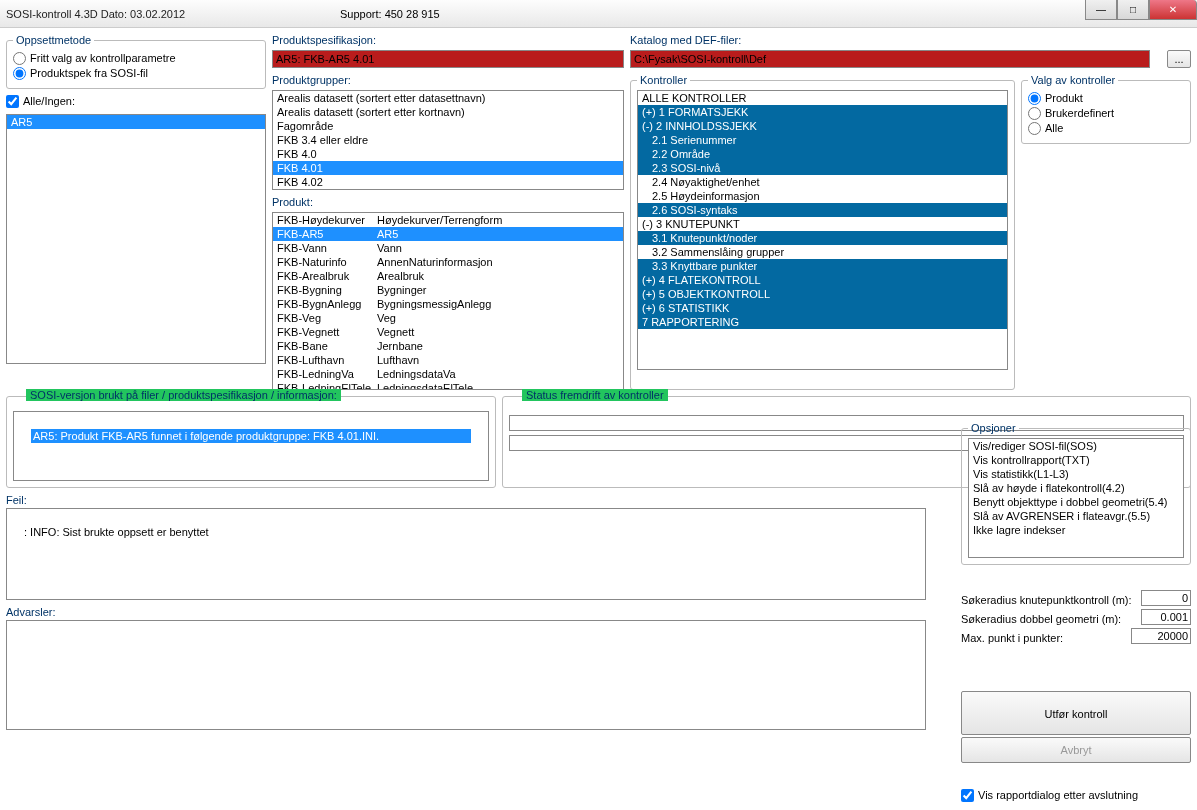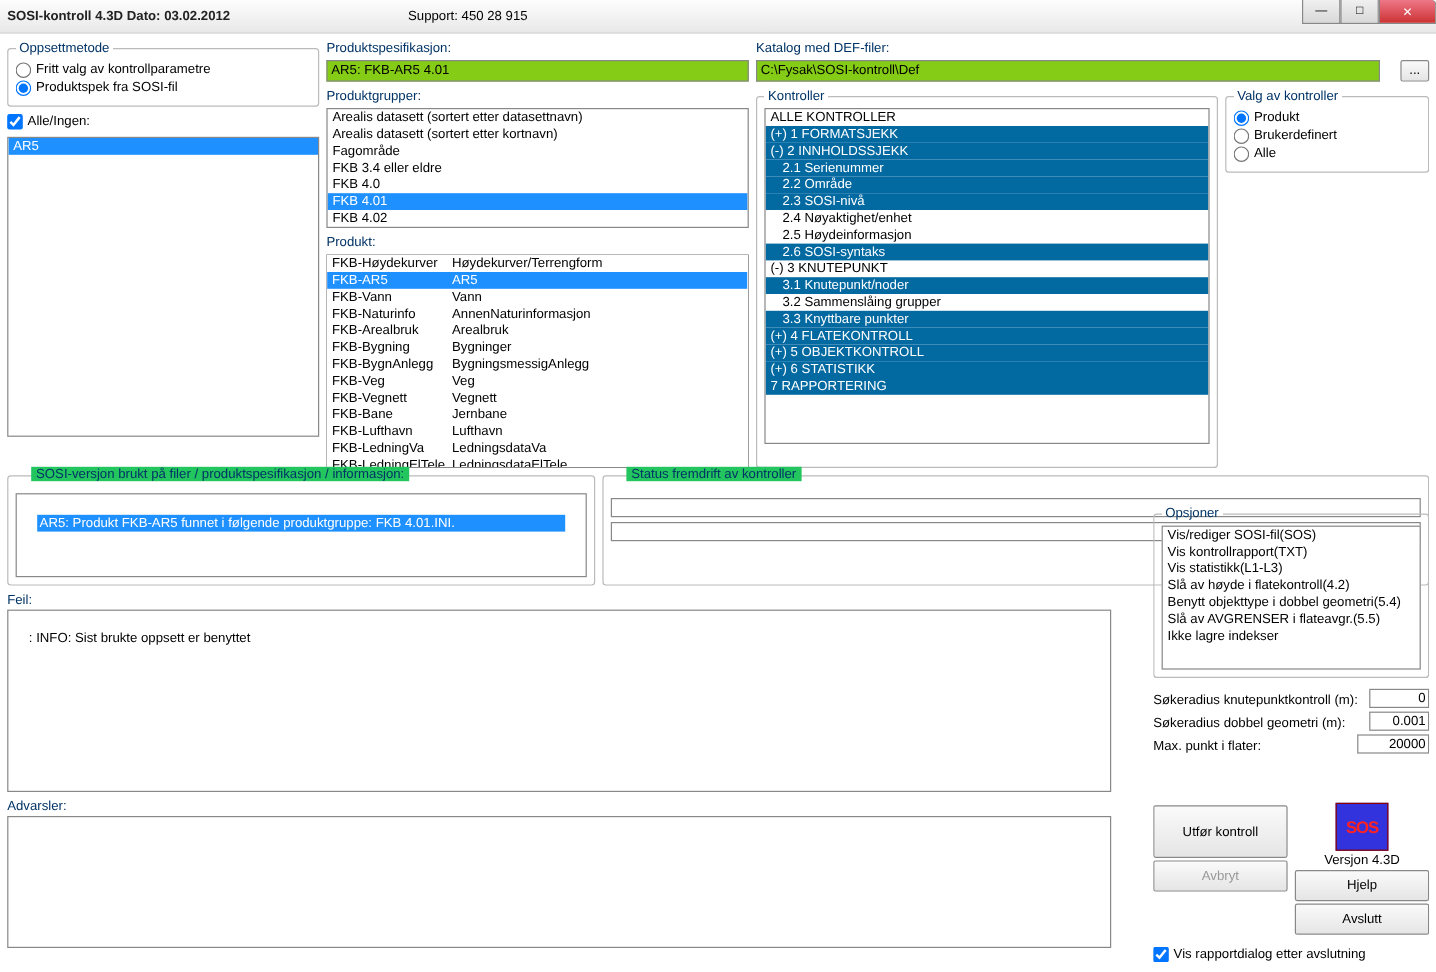--- a/index.html
+++ b/index.html
@@ -1,19 +1,19 @@
 <!DOCTYPE html>
 <html><head>
 <meta charset="utf-8">
 <style>
 * { box-sizing: border-box; margin: 0; padding: 0; font-family: "Segoe UI", Tahoma, sans-serif; font-size: 11px; }
 body { background: #fff; width: 1197px; height: 810px; overflow: hidden; position: relative; }
 
 .titlebar { height: 28px; background: linear-gradient(#fdfdfd, #e8e8e8); border-bottom: 1px solid #ccc; display: flex; align-items: center; padding: 0 6px; position: relative; }
-.titlebar .title { font-weight: bold; color: #222; }
+.titlebar .title { font-weight: normal; color: #222; }
 .titlebar .support { position: absolute; left: 340px; }
 .winbtns { position: absolute; right: 0; top: 0; display: flex; }
 .winbtn { width: 32px; height: 20px; border: 1px solid #888; border-top: none; display: flex; align-items: center; justify-content: center; font-size: 10px; cursor: pointer; }
 .winbtn.min { background: linear-gradient(#f0f0f0,#d8d8d8); }
 .winbtn.max { background: linear-gradient(#f0f0f0,#d8d8d8); }
 .winbtn.close { background: linear-gradient(#e78,#c33); color: #fff; width: 48px; border-top-right-radius: 4px; }
 
 .content { position: absolute; top: 28px; left: 0; right: 0; bottom: 0; padding: 6px; }
 
 
@@ -29,39 +29,39 @@
 
 .radio, .checkbox { display: flex; gap: 4px; margin: 2px 0; cursor: pointer; }
 .radio input, .checkbox input { margin: 0; }
 
 .listbox { border: 1px solid #888; background: #fff; overflow-y: scroll; }
 .listbox .item { padding: 1px 4px; white-space: nowrap; cursor: pointer; }
 .listbox .item.sel { background: #1e90ff; color: #fff; }
 .listbox .item.nodecol { display: flex; }
 .listbox .item.nodecol span:first-child { min-width: 100px; }
 
-input[type=text].field { border: 1px solid #888; padding: 2px 3px; background: #84cc16; }
+input[type=text].field { border: 1px solid #888; padding: 2px 3px; background: #b91c1c; }
 
 
 .treebox { border: 1px solid #888; background: #fff; overflow-y: auto; }
 .tnode { padding: 0 4px; white-space: nowrap; cursor: pointer; line-height: 14px; }
 .tnode.sel { background: #0369a1; color: #fff; }
 .ind1 { padding-left: 14px; }
 
 
 .midrow { display: flex; gap: 6px; margin-top: 6px; }
 .panel { border: 1px solid #bbb; border-radius: 3px; }
 .panel .hdr { color: #003366; padding: 0 4px; position: relative; top: -8px; background:#22c55e; display:inline-block; margin-left:19px;}
 .panel .body { padding: 2px 6px 6px 6px; }
 .bigtext { border: 1px solid #888; background: #fff; padding: 17px; overflow:auto; }
 
 .progressbar { height: 16px; border: 1px solid #888; background: #fff; margin: 4px 0; }
 
 
-.optcol { width: 230px; display: flex; flex-direction: column; gap: 6px; }
+.optcol { width: 230px; display: flex; flex-direction: column; gap: 22px; }
 
 .numrow { display: flex; justify-content: space-between; align-items: flex-end; margin: 3px 0; }
 .numrow input { width: 50px; text-align: right; border:1px solid #888; padding:1px 2px;}
 
 .btn { border: 1px solid #888; background: linear-gradient(#fafafa,#e5e5e5); padding: 6px 0; text-align: center; cursor: pointer; border-radius: 2px; margin: 2px 0; }
 .btn.disabled { color: #999; }
 
 .logo { width: 44px; height: 40px; background: #33d; display:flex; align-items:center; justify-content:center; color:#f22; font-weight:bold; font-size:14px; letter-spacing:-1px; margin:0 auto; border:1px solid #800; }
 
 ::-webkit-scrollbar { width: 16px; }
@@ -263,47 +263,41 @@
       <div>
         <div class="numrow">
             <span>Søkeradius knutepunktkontroll (m):</span>
             <input value="0" style="">
           </div>
         <div class="numrow">
             <span>Søkeradius dobbel geometri (m):</span>
             <input value="0.001" style="">
           </div>
         <div class="numrow">
-            <span>Max. punkt i flater:</span>
+            <span>Max. punkt i punkter:</span>
             <input style="width: 60px;" value="20000">
           </div>
       </div>
 
       <div style="display:flex; gap:6px; margin-top:auto">
         <div style="flex:1">
           <div class="btn" style="height:44px;line-height:32px">Utfør kontroll</div>
           <div class="btn disabled">Avbryt</div>
         </div>
-        <div style="flex:1; text-align:center">
-          <div class="logo">SOS</div>
-          <div style="margin:2px 0">Versjon 4.3D</div>
-          <div class="btn">Hjelp</div>
-          <div class="btn">Avslutt</div>
-        </div>
       </div>
       <label class="checkbox">
         <input type="checkbox" checked="" style="">
           <span>Vis rapportdialog etter avslutning</span>
       </label>
     </div>
   </div>
 
   <div style="width:920px; margin-top:6px">
     <span class="label">Feil:</span>
-    <div class="bigtext" style="height:152px">
+    <div class="bigtext" style="height:92px">
       <div>: INFO: Sist brukte oppsett er benyttet</div>
     </div>
   </div>
 
   <div style="width:920px; margin-top:6px">
     <span class="label">Advarsler:</span>
     <div class="bigtext" style="height:110px"></div>
   </div>
 
 </div>

